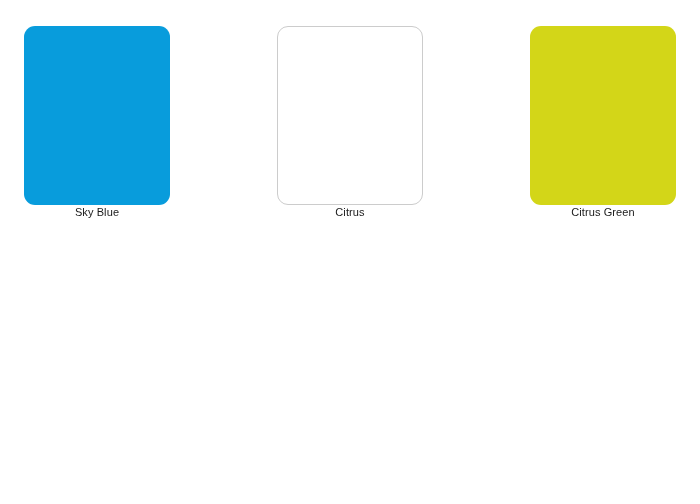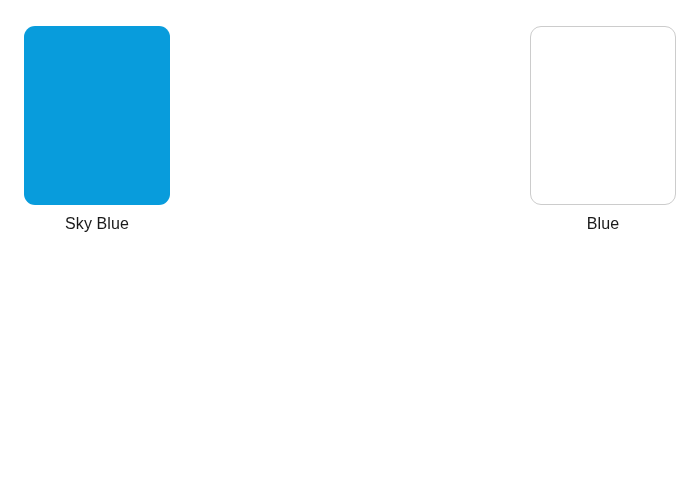--- a/index.html
+++ b/index.html
@@ -49,41 +49,45 @@
     border-radius: 11px;
     box-sizing: border-box;
     border: 1px solid transparent;
   }
 
   .swatch-chip.bordered {
     border: 1px solid #cccccc;
   }
 
   .swatch-label {
-    margin-top: 12px;
-    font-size: 16px;
+    margin-top: 0;
+    font-size: 11px;
     line-height: 14px;
     color: #1a1a1a;
     text-align: left;
     letter-spacing: 0.1px;
     white-space: nowrap;
   }
 </style>
 </head>
 <body style="background: rgb(255, 255, 255);">
 
 <div id="palette-board">
   <div id="swatch-row">
 
     <div class="swatch-cell">
       <div class="swatch-chip" style="background: rgb(8, 156, 220);"></div>
       <div class="swatch-label">Sky Blue</div>
     </div>
 
     <div class="swatch-cell">
       <div class="swatch-chip bordered" style="background: rgb(255, 255, 255); border-color: rgb(204, 204, 204);"></div>
-      <div class="swatch-label">Blue</div>
+      <div class="swatch-label">Citrus</div>
     </div>
 
+    <div class="swatch-cell">
+      <div class="swatch-chip" style="background: rgb(211, 214, 24);"></div>
+      <div class="swatch-label">Citrus Green</div>
+    </div>
 
 
   </div>
 </div>
 
 </body></html>

